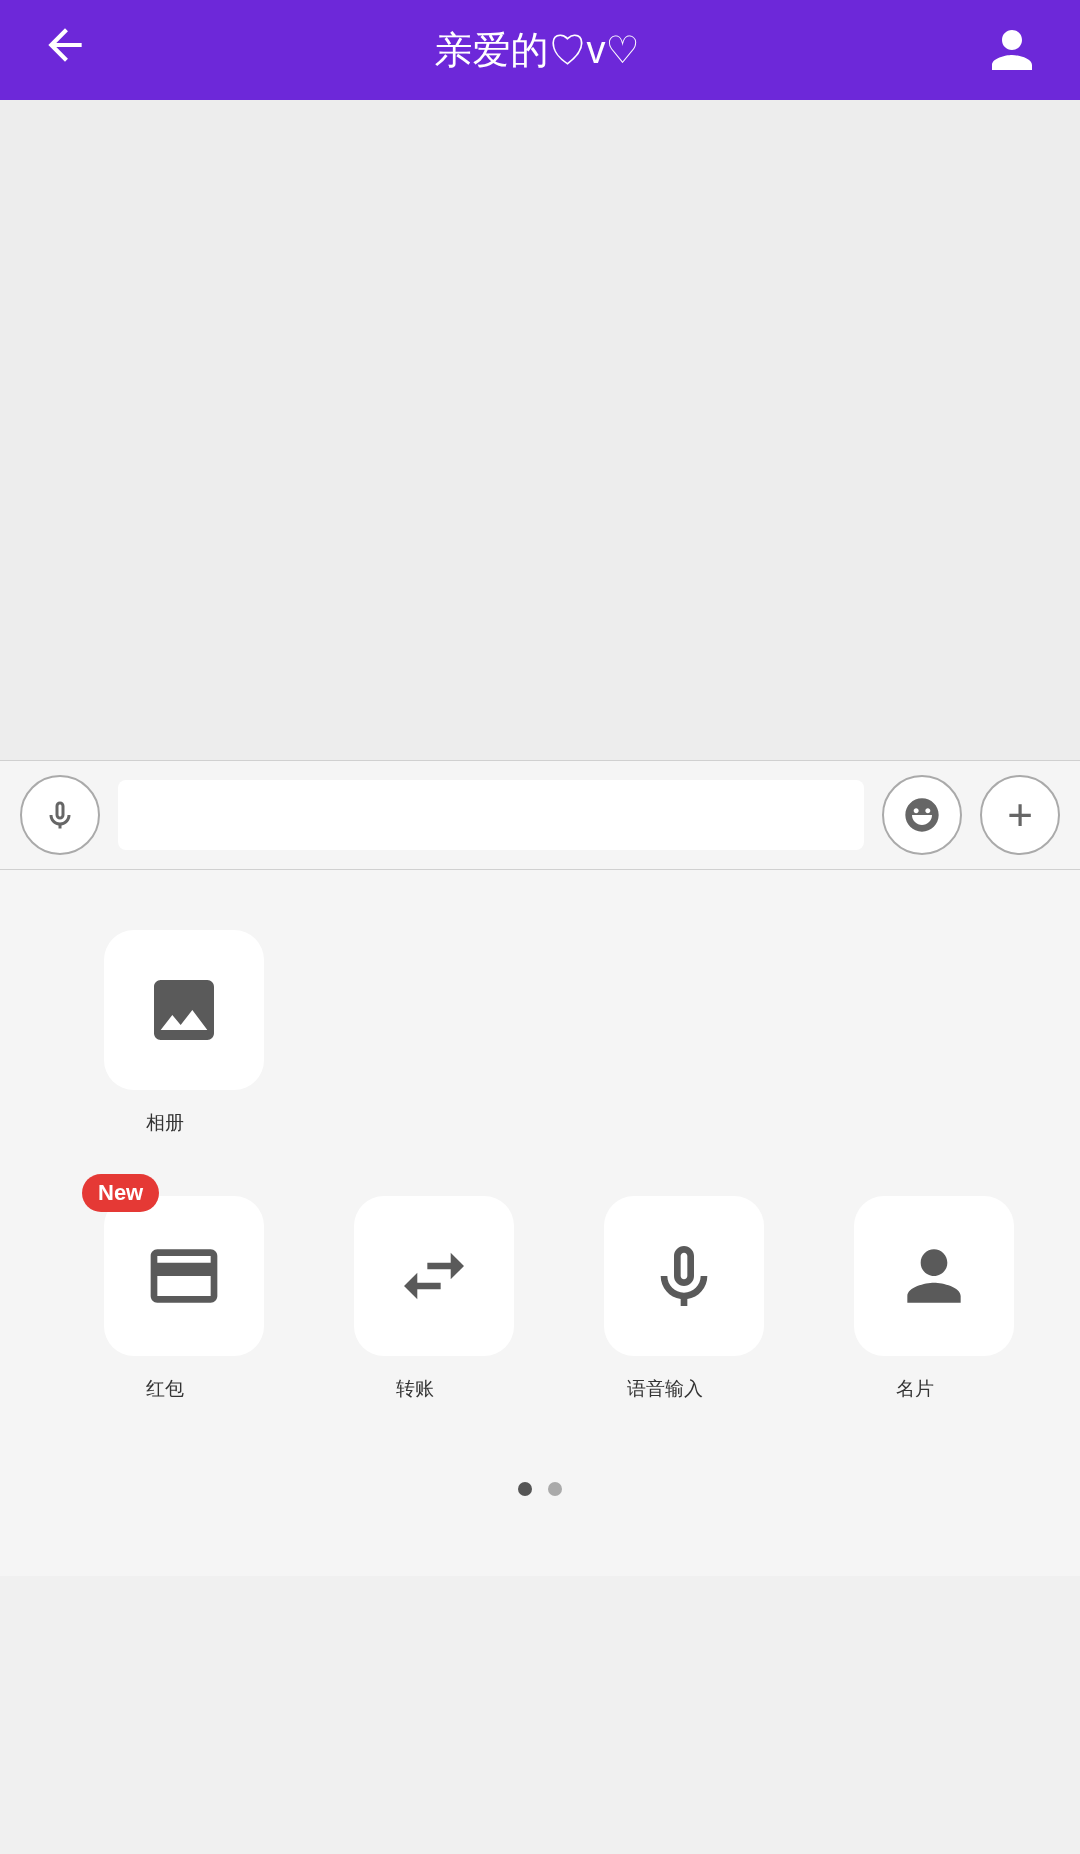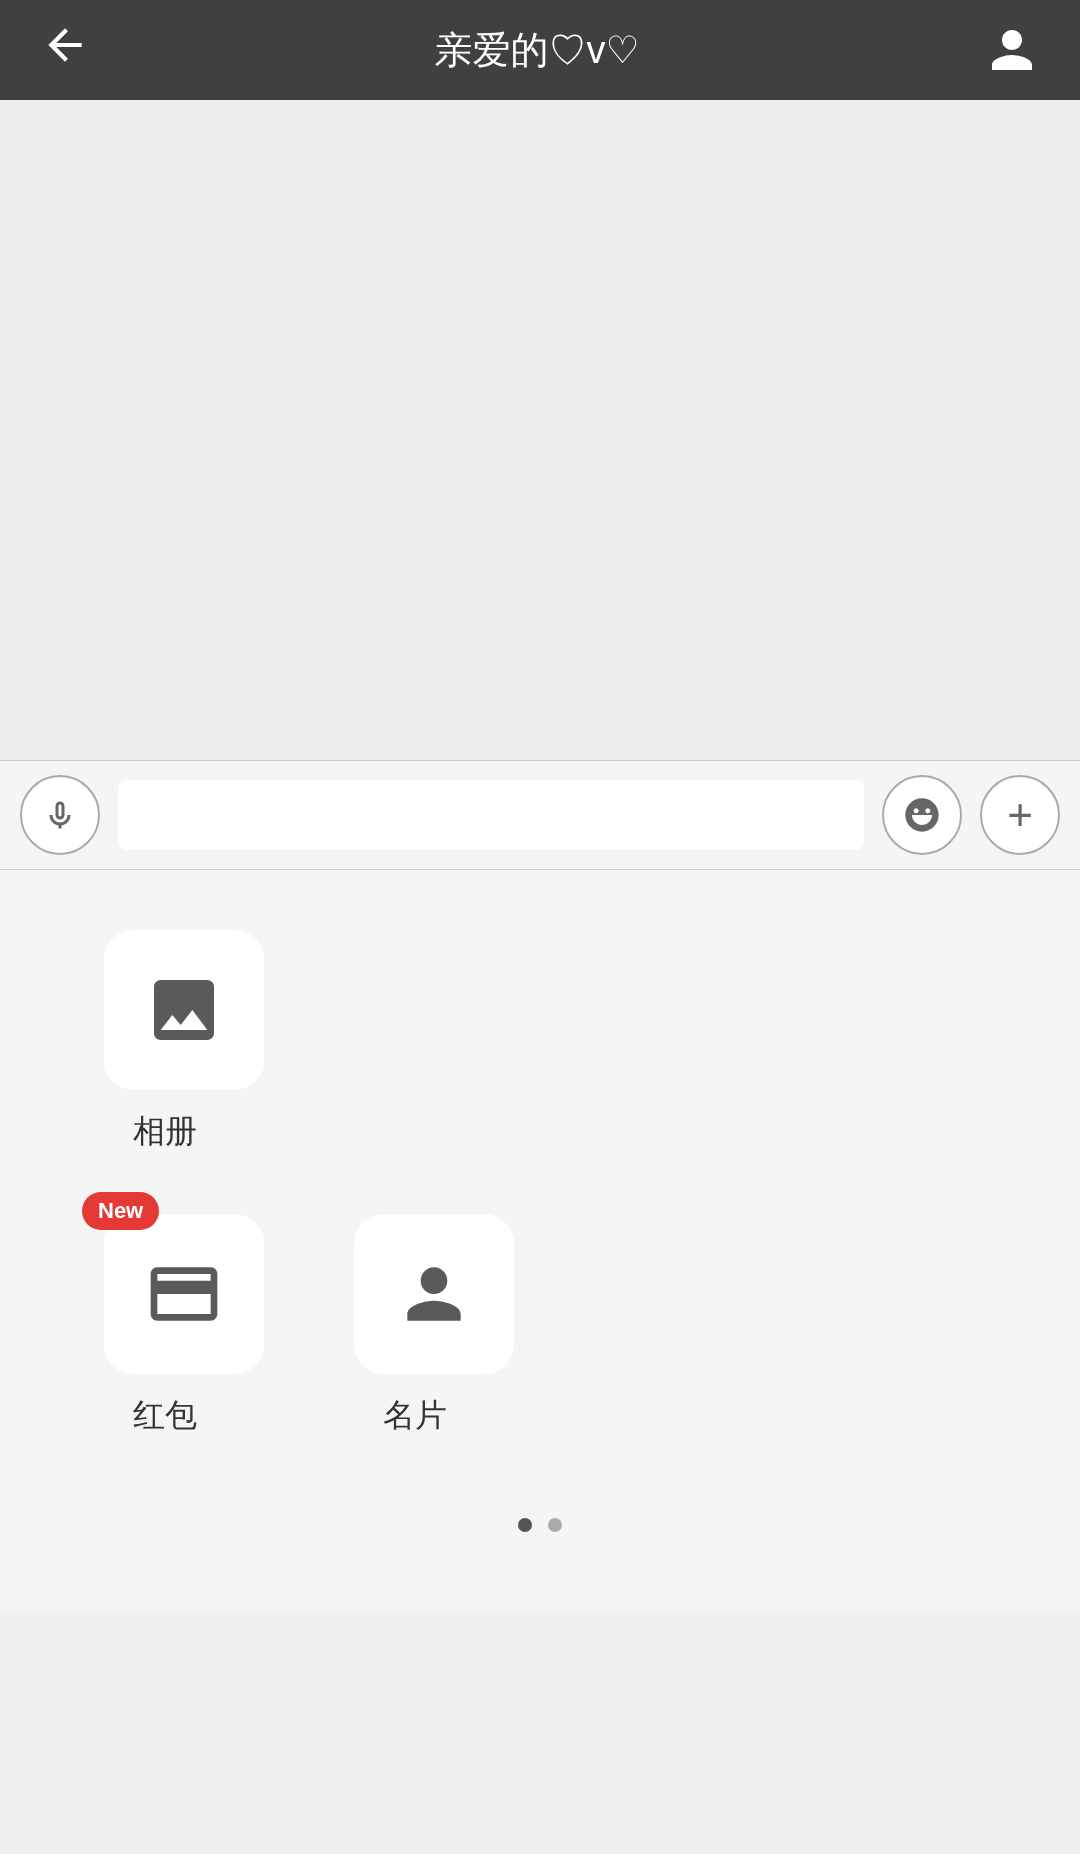--- a/index.html
+++ b/index.html
@@ -9,21 +9,21 @@
       height: 1854px;
       font-family: -apple-system, "PingFang SC", "Helvetica Neue", sans-serif;
       background: #f0f0f0;
       overflow: hidden;
     }
 
     
     .header {
       width: 100%;
       height: 100px;
-      background: #404040;
+      background: #6d28d9;
       display: flex;
       align-items: center;
       justify-content: space-between;
       padding: 0 40px;
     }
 
     .header-back {
       color: white;
       font-size: 42px;
       cursor: pointer;
@@ -171,21 +171,21 @@
 
     .grid-icon-box.highlighted {
       border: 3px solid #e53935;
     }
 
     .grid-icon-box svg {
       fill: #5a5a5a;
     }
 
     .grid-label {
-      font-size: 32px;
+      font-size: 19px;
       color: #333;
       text-align: center;
     }
 
     .new-badge {
       position: absolute;
       top: -22px;
       left: -22px;
       background: #e53935;
       color: white;
@@ -273,21 +273,37 @@
     <div class="grid-item">
       <div class="grid-icon-box">
         <span class="new-badge">New</span>
         <svg viewBox="0 0 24 24" width="80" height="80">
           <path d="M20 4H4c-1.11 0-2 .89-2 2v12c0 1.11.89 2 2 2h16c1.11 0 2-.89 2-2V6c0-1.11-.89-2-2-2zm0 14H4v-6h16v6zm0-10H4V6h16v2z"></path>
         </svg>
       </div>
       <span class="grid-label">红包</span>
     </div>
 
-
+    <div class="grid-item">
+      <div class="grid-icon-box">
+        <svg viewBox="0 0 24 24" width="80" height="80">
+          <path d="M6.99 11L3 15l3.99 4v-3H14v-2H6.99v-3zM21 9l-3.99-4v3H10v2h7.01v3L21 9z"></path>
+        </svg>
+      </div>
+      <span class="grid-label">转账</span>
+    </div>
+
+    <div class="grid-item">
+      <div class="grid-icon-box">
+        <svg viewBox="0 0 24 24" width="80" height="80">
+          <path d="M12 15c1.66 0 3-1.34 3-3V6c0-1.66-1.34-3-3-3S9 4.34 9 6v6c0 1.66 1.34 3 3 3zm-1-9c0-.55.45-1 1-1s1 .45 1 1v6c0 .55-.45 1-1 1s-1-.45-1-1V6zm6 6c0 2.76-2.24 5-5 5s-5-2.24-5-5H5c0 3.53 2.61 6.43 6 6.92V21h2v-2.08c3.39-.49 6-3.39 6-6.92h-2z"></path>
+        </svg>
+      </div>
+      <span class="grid-label">语音输入</span>
+    </div>
 
     <div class="grid-item">
       <div class="grid-icon-box">
         <svg viewBox="0 0 24 24" width="80" height="80">
           <path d="M12 12c2.21 0 4-1.79 4-4s-1.79-4-4-4-4 1.79-4 4 1.79 4 4 4zm0 2c-2.67 0-8 1.34-8 4v2h16v-2c0-2.66-5.33-4-8-4z"></path>
         </svg>
       </div>
       <span class="grid-label">名片</span>
     </div>
 

